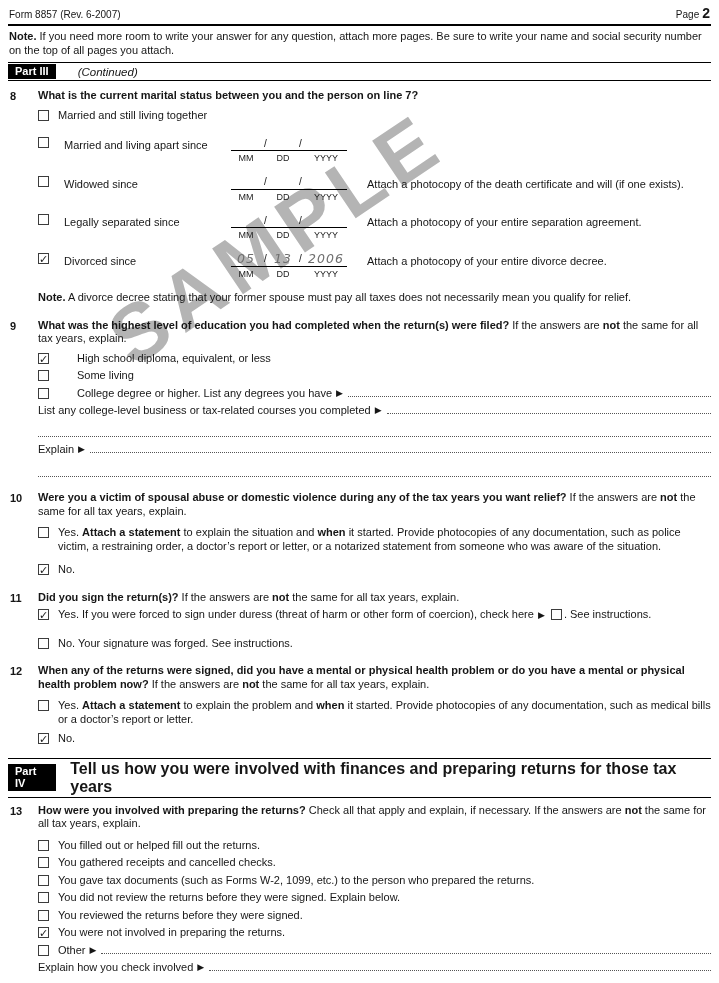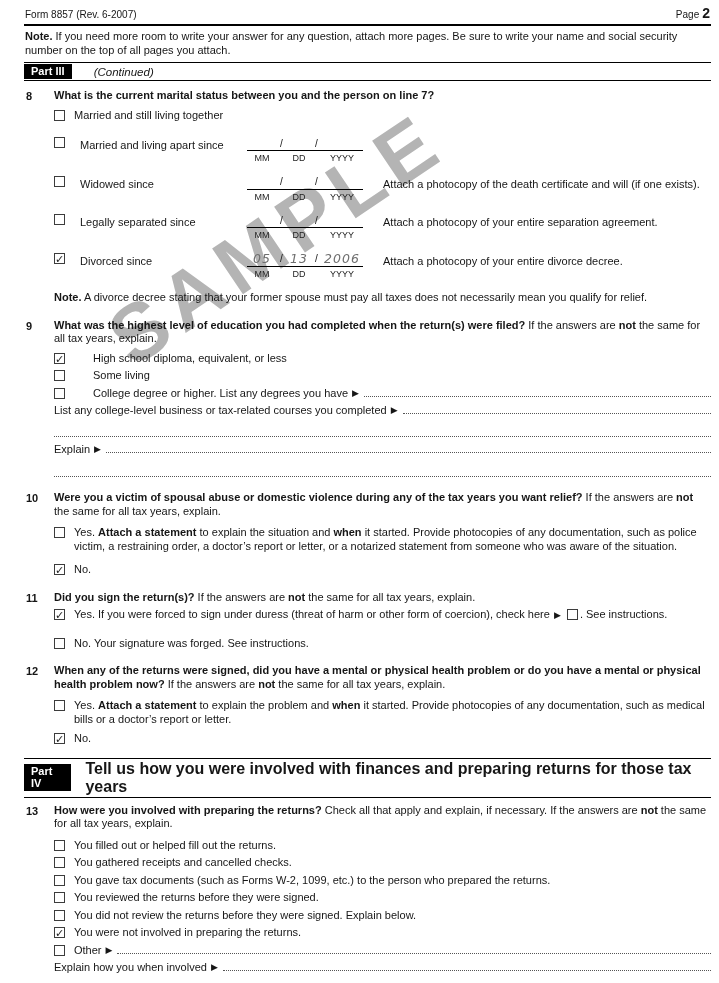--- a/index.html
+++ b/index.html
@@ -17,21 +17,21 @@
   .watermark {
     position: absolute; left: 118px; top: 300px; z-index: 0;
     font-size: 80px; font-weight: bold; letter-spacing: 8px;
     color: #b4b4b4; transform: rotate(-34deg); transform-origin: left center;
     white-space: nowrap; pointer-events: none;
     font-family: "Liberation Sans", sans-serif;
   }
   .page {
     position: relative; z-index: 1;
     display: flex; flex-direction: column;
-    height: 983px; padding: 3px 8px 0 24px;
+    height: 983px; padding: 3px 8px 0 8px;
   }
   
   .hdr { display: flex; justify-content: space-between; align-items: baseline;
          border-bottom: 2px solid #000; padding: 2px 1px 3px 1px; font-size: 10px; }
   .hdr .pagenum { font-size: 14px; font-weight: bold; margin-left: 3px; }
   .topnote { margin: 4px 1px 5px 1px; line-height: 13.5px; }
   
   .partbar { border-top: 1.5px solid #000; border-bottom: 1.5px solid #000;
              display: flex; align-items: center; padding: 1px 0; }
   .partlabel { background: #000; color: #fff; font-weight: bold; font-size: 11px;
@@ -290,39 +290,39 @@
       <div class="opt">
         <span class="cb"></span>
         <span class="optlabel">You gathered receipts and cancelled checks.</span>
       </div>
       <div class="opt">
         <span class="cb"></span>
         <span class="optlabel">You gave tax documents (such as Forms W-2, 1099, etc.) to the person who prepared the returns.</span>
       </div>
       <div class="opt">
         <span class="cb"></span>
+        <span class="optlabel">You did not review the returns before they were signed. Explain below.</span>
+      </div>
+      <div class="opt">
+        <span class="cb"></span>
         <span class="optlabel">You reviewed the returns before they were signed.</span>
       </div>
       <div class="opt">
-        <span class="cb"></span>
-        <span class="optlabel">You did not review the returns before they were signed. Explain below.</span>
-      </div>
-      <div class="opt">
         <span class="cb">✓</span>
         <span class="optlabel">You were not involved in preparing the returns.</span>
       </div>
       <div class="opt">
         <span class="cb"></span>
         <span>Other</span>
         <span class="arrow">▶</span>
         <span class="leader"></span>
       </div>
 
       <div class="opt">
-        <span>Explain how you when involved</span>
+        <span>Explain how you check involved</span>
         <span class="arrow">▶</span>
         <span class="leader"></span>
       </div>
       <div class="dotline mt6"></div>
       <div class="dotline mt6"></div>
 
     </div>
   </div>
 
 </div>

